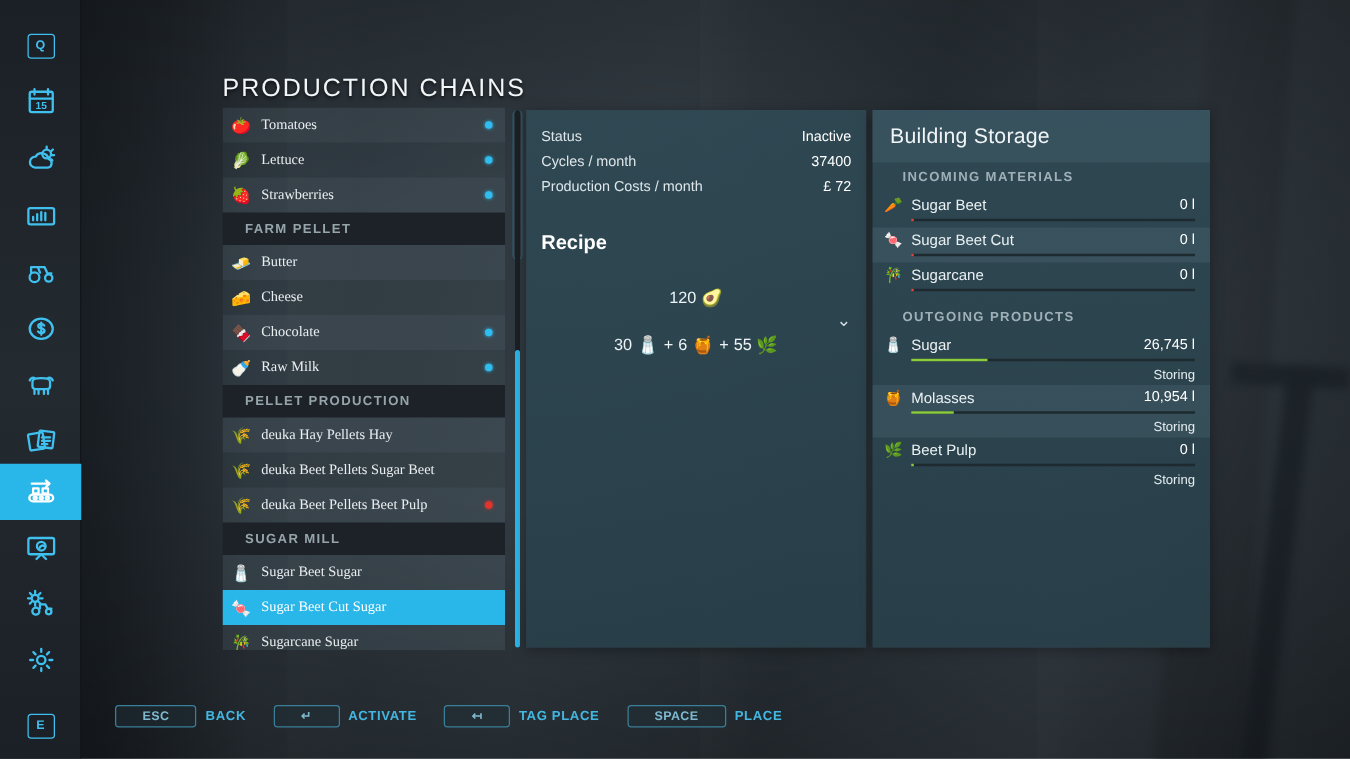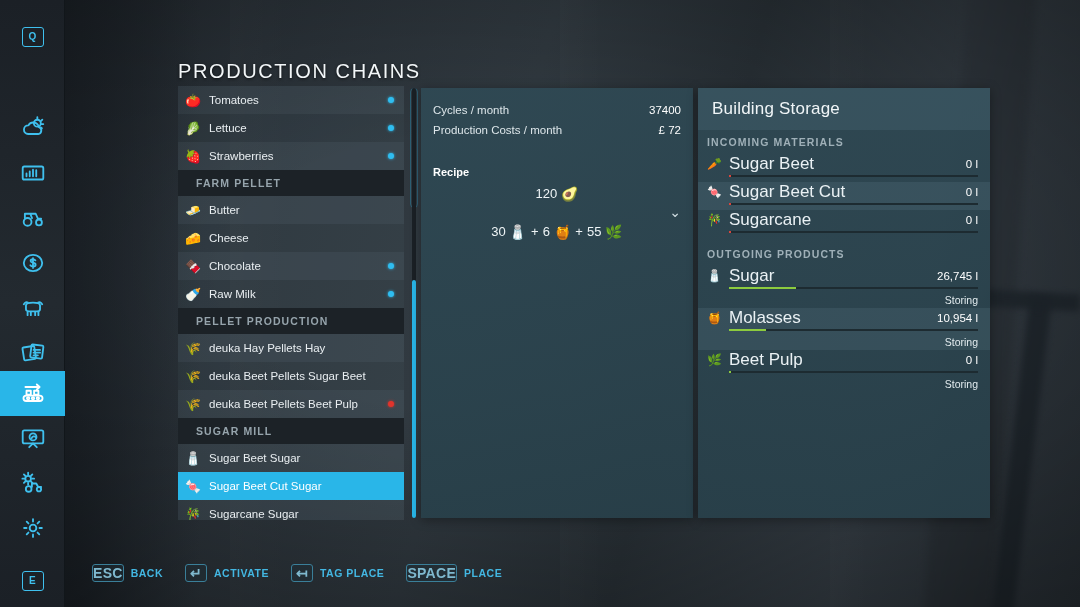--- a/index.html
+++ b/index.html
@@ -83,21 +83,21 @@
   .li.odd  { background: rgba(138,173,186,0.13); }
   .li.even { background: rgba(88,115,128,0.10); }
   .li.sel  { background: #29b6e8; color: #ffffff; }
   .li-head {
     height: 26px; display: flex; align-items: center; padding-left: 18px;
     background: #1c2227; color: #96a4ac; font-size: 10.5px;
     letter-spacing: 1.1px; font-weight: bold;
   }
   .li-ico { width: 18px; height: 18px; margin-right: 7px; flex: 0 0 18px;
             display:flex; align-items:center; justify-content:center; font-size: 13px; line-height:1; }
-  .li-label { flex: 1 1 auto; white-space: nowrap; overflow: hidden; }
+  .li-label { flex: 1 1 auto; white-space: nowrap; overflow: hidden; font-family: Liberation Serif, serif; }
   .dot { width: 6px; height: 6px; border-radius: 50%; margin-right: 10px; flex:0 0 6px; }
   .dot.blue { background: #2fbdf0; box-shadow: 0 0 3px #2fbdf0; }
   .dot.red  { background: #e0342c; box-shadow: 0 0 3px #e0342c; }
 
   
   #scroll-track {
     position: absolute; left: 412px; top: 88px; width: 4px; height: 430px;
     background: #1a2025; border-radius: 2px;
   }
   #scroll-thumb {
@@ -114,60 +114,60 @@
     position: absolute;
     background: linear-gradient(175deg, rgba(47,73,84,0.93), rgba(40,64,74,0.93));
     box-shadow: 0 2px 10px rgba(0,0,0,.35);
   }
   .panel-head {
     height: 42px; display: flex; align-items: center; padding: 0 0 0 14px;
     background: rgba(75,108,122,0.30);
     color: #f0f5f7; font-size: 17px; letter-spacing: .2px;
   }
   #panel-production { left: 421px; top: 88px; width: 272px; height: 430px; }
-  #panel-storage    { left: 698px; top: 88px; width: 292px; height: 430px; }
+  #panel-storage    { left: 698px; top: 88px; width: 270px; height: 430px; }
 
   
   .prod-body { padding: 12px 12px 0 12px; }
   .kv { display: flex; justify-content: space-between; align-items: baseline;
         font-size: 11.5px; color: #dde6ea; padding: 4px 0; }
   .kv .v { color: #ffffff; }
-  .recipe-title { margin-top: 26px; font-size: 11px; font-weight: bold; color: #ffffff; }
-  .recipe-box { margin-top: 8px; text-align: right; color: #eef4f6; font-size: 13px; }
+  .recipe-title { margin-top: 26px; font-size: 16px; font-weight: bold; color: #ffffff; }
+  .recipe-box { margin-top: 26px; text-align: right; color: #eef4f6; font-size: 13px; }
   .rc-row { display: flex; align-items: center; justify-content: center; gap: 4px; }
   .rc-ico { font-size: 14px; line-height: 1; }
   .rc-chev { color: #cfdce1; font-size: 14px; margin: 3px 0 4px 0; }
 
   
   .st-head {
-    height: 24px; display: flex; align-items: center; padding-left: 9px;
+    height: 24px; display: flex; align-items: center; padding-left: 24px;
     color: #9fb0b8; font-size: 10.5px; letter-spacing: 1.1px; font-weight: bold;
   }
   .st-row { position: relative; height: 28px; padding: 0 12px 0 8px; }
   .st-row.alt { background: rgba(140,176,190,0.12); }
   .st-line { display: flex; align-items: center; height: 20px; }
   .st-ico { width: 18px; height: 18px; margin-right: 5px; flex:0 0 18px;
             display:flex; align-items:center; justify-content:center; font-size: 12px; line-height:1; }
-  .st-name { flex: 1 1 auto; color: #eaf1f4; font-size: 17px; }
+  .st-name { flex: 1 1 auto; color: #eaf1f4; font-size: 12px; }
   .st-amt  { color: #ffffff; font-size: 11.5px; }
   .bar-wrap { position: absolute; left: 31px; right: 12px; bottom: 5px; height: 2px; background: #1d2b31; }
   .bar-fill { height: 2px; }
   .bar-fill.green { background: #8ccb3e; }
   .bar-fill.redmark { background: #d9453c; }
   .st-status { text-align: right; color: #e2ebee; font-size: 10.5px; padding: 0 12px 2px 0; }
   .st-group { position: relative; }
 
   
   #hints { position: absolute; left: 92px; top: 564px; display: flex; align-items: center; gap: 22px; }
   .hint { display: flex; align-items: center; gap: 7px; }
   .hint-key {
-    min-width: 22px; height: 18px; padding: 0 0;
+    min-width: 22px; height: 18px; padding: 0 21px;
     border: 1.4px solid #3a7f99; border-radius: 3px;
     display: flex; align-items: center; justify-content: center;
-    color: #7fb9cf; font-size: 14px; font-weight: bold; letter-spacing: .3px;
+    color: #7fb9cf; font-size: 10px; font-weight: bold; letter-spacing: .3px;
     background: rgba(30,45,53,0.5);
   }
   .hint-lbl { color: #43b7e2; font-size: 10.5px; font-weight: bold; letter-spacing: .5px; }
 </style>
 </head>
 <body>
 
 <div id="screen">
 
   <div class="bg-base"></div>
@@ -177,20 +177,29 @@
   <div class="bg-dark-left"></div>
   <div class="bg-streak" style="left:230px;width:60px"></div>
   <div class="bg-streak" style="left:560px;width:45px"></div>
   <div class="bg-streak" style="left:830px;width:40px"></div>
   <div class="bg-vig"></div>
 
   <div id="rail">
       <div class="rail-item" style="position: absolute; top: 14px;">
         <div class="rail-key">Q</div>
       </div>
+      <div class="rail-item" style="position: absolute; top: 58px;">
+        <span>
+          <svg width="26" height="26" viewBox="0 0 24 24">
+            <rect class="rail-ico" x="3.5" y="5" width="17" height="15" rx="1.5"></rect>
+            <path class="rail-ico" d="M3.5 10h17M7 3v4M17 3v4"></path>
+            <text x="12" y="17.5" fill="#3fc0ee" stroke="none" font-size="7.5" font-family="Liberation Sans,sans-serif" text-anchor="middle" font-weight="bold">15</text>
+          </svg>
+        </span>
+      </div>
       <div class="rail-item" style="position: absolute; top: 104px;">
         <span>
           <svg width="26" height="26" viewBox="0 0 24 24">
             <circle class="rail-ico" cx="16" cy="8.5" r="3.2"></circle>
             <path class="rail-ico" d="M16 3v1.6M20.6 5.2l-1.1 1.1M21.5 9.3h-1.6M20.2 13.2l-1-.9"></path>
             <path class="rail-ico" d="M7.5 18.5a4 4 0 0 1 .3-8 5.2 5.2 0 0 1 9.6 1.6 3.3 3.3 0 0 1-.6 6.4z"></path>
           </svg>
         </span>
       </div>
       <div class="rail-item" style="position: absolute; top: 150px;">
@@ -355,20 +364,24 @@
       </div>
     </div>
   <div id="scroll-cap"></div>
   <div id="scroll-track">
     <div id="scroll-thumb"></div>
   </div>
 
   <div class="panel" id="panel-production">
     <div class="prod-body">
       <div id="prod-rows">
+          <div class="kv">
+            <span class="k">Status</span>
+            <span class="v">Inactive</span>
+          </div>
           <div class="kv">
             <span class="k">Cycles / month</span>
             <span class="v">37400</span>
           </div>
           <div class="kv">
             <span class="k">Production Costs / month</span>
             <span class="v">£ 72</span>
           </div>
         </div>
       <div class="recipe-title">Recipe</div>

